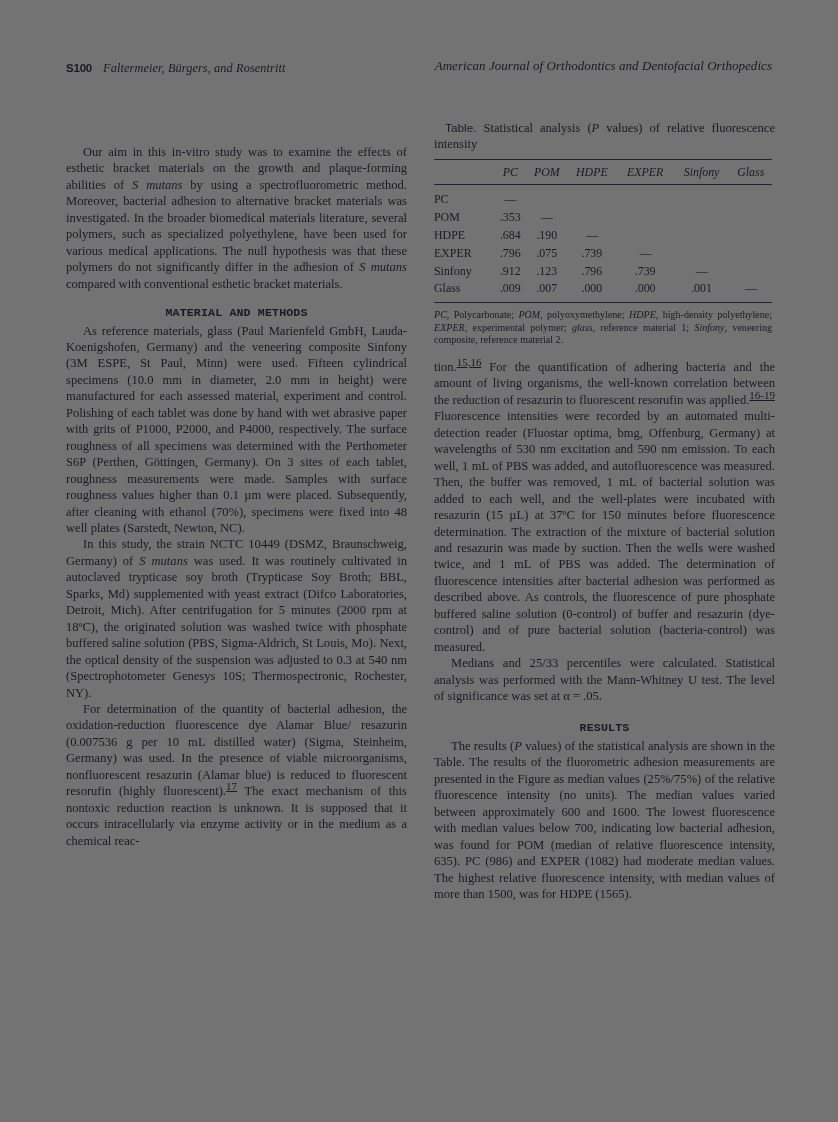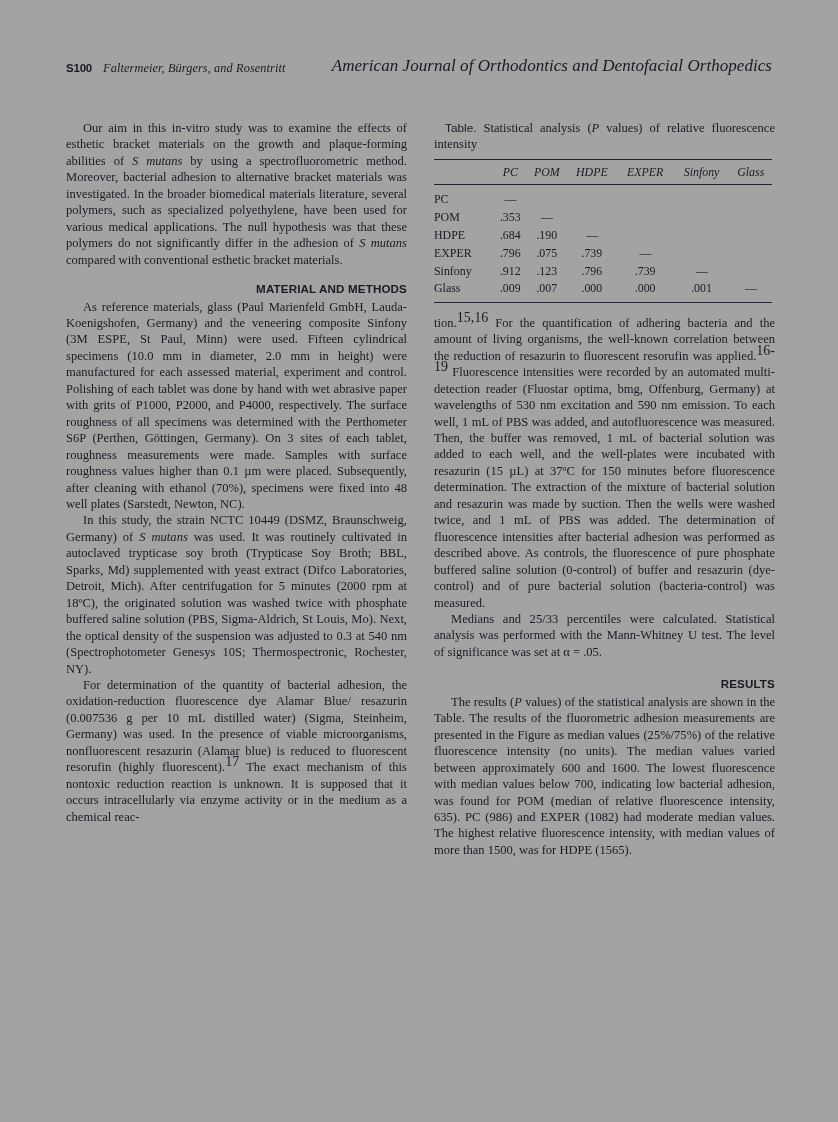--- a/index.html
+++ b/index.html
@@ -14,21 +14,21 @@
     font-family: "Liberation Serif", "DejaVu Serif", serif;
     color: #1a1a22;
     overflow: hidden;
   }
 
   .page {
     position: absolute;
     left: 0; top: 0;
     width: 838px;
     height: 1122px;
-    background: #a3a3a3;
+    background: #737373;
   }
 
   
   .runhead {
     position: absolute;
     left: 66px;
     top: 58px;
     width: 706px;
     height: 42px;
   }
@@ -49,61 +49,62 @@
     font-size: 12.3px;
     margin-left: 11px;
     letter-spacing: 0.1px;
   }
   .runhead-right {
     position: absolute;
     right: 0;
     top: 0;
     text-align: right;
     font-style: italic;
-    font-size: 17px;
+    font-size: 13px;
     line-height: 15.5px;
     letter-spacing: 0.05px;
   }
   .runhead-right .line2 { display: block; }
 
   
   .col {
     position: absolute;
     top: 120px;
     width: 341px;
     font-size: 12.55px;
     line-height: 16.45px;
     text-align: justify;
   }
-  .col-left  { left: 66px; }
+  .col-left  { left: 66px; margin-top: 24px; }
   .col-right { left: 434px; }
 
   .col p {
     margin: 0;
     text-indent: 17px;
     text-align: justify;
     text-justify: inter-word;
   }
   .col p.noindent { text-indent: 0; }
 
   h2.section {
-    font-family: Liberation Sans, sans-serif;
+    font-family: Liberation Mono, monospace;
     font-weight: bold;
     font-size: 11.6px;
     letter-spacing: 0.15px;
     margin: 13px 0 1px 0;
-    text-align: right;
+    text-align: center;
   }
   h2.section.tight { margin-top: 16px; }
 
   i, .it { font-style: italic; }
   sup {
-    font-size: 14px;
+    font-size: 11px;
     vertical-align: super;
     line-height: 0;
+    text-decoration: underline;
   }
 
   
   .table-block {
     margin: 0 0 0 0;
   }
   .table-caption {
     font-size: 12.55px;
     line-height: 16.4px;
     text-align: justify;
@@ -305,20 +306,25 @@
             <td>.009</td>
             <td>.007</td>
             <td>.000</td>
             <td>.000</td>
             <td>.001</td>
             <td class="dash">—</td>
           </tr>
         </tbody>
       </table>
 
+      <div class="table-note">
+        <i>PC</i>, Polycarbonate; <i>POM</i>, polyoxymethylene; <i>HDPE</i>, high-density polyethylene;
+        <i>EXPER</i>, experimental polymer; <i>glass</i>, reference material 1; <i>Sinfony</i>,
+        veneering composite, reference material 2.
+      </div>
     </div>
 
     <div style="height:12px"></div>
 
     <p class="noindent">tion.<sup>15,16</sup> For the quantification of adhering bacteria and
       the amount of living organisms, the well-known correlation
       between the reduction of resazurin to fluorescent
       resorufin was applied.<sup>16-19</sup> Fluorescence intensities were
       recorded by an automated multi-detection reader (Fluostar
       optima, bmg, Offenburg, Germany) at wavelengths

